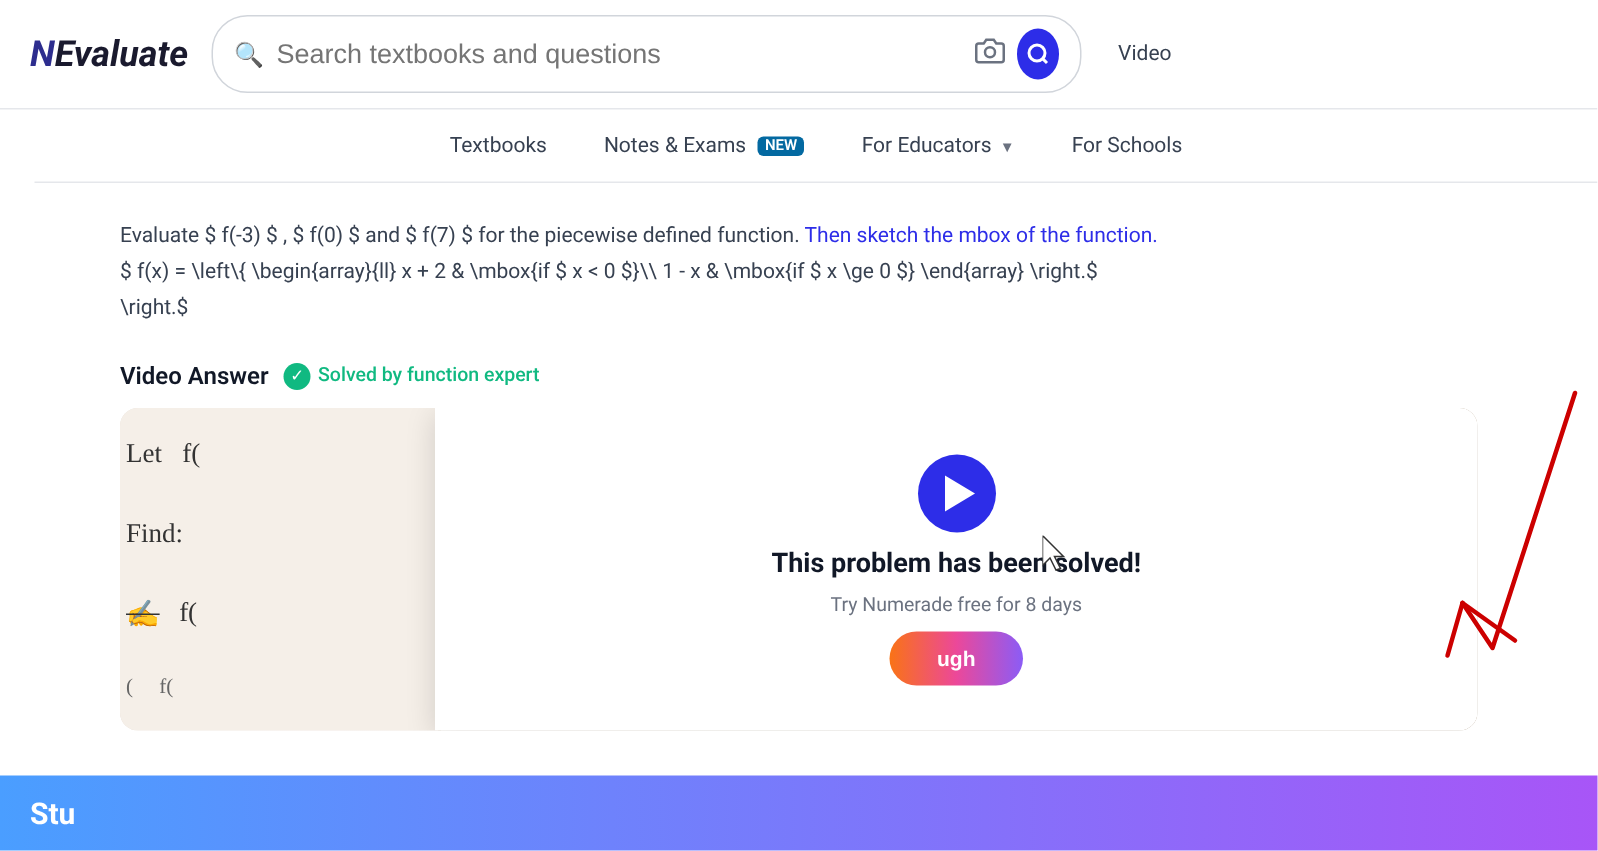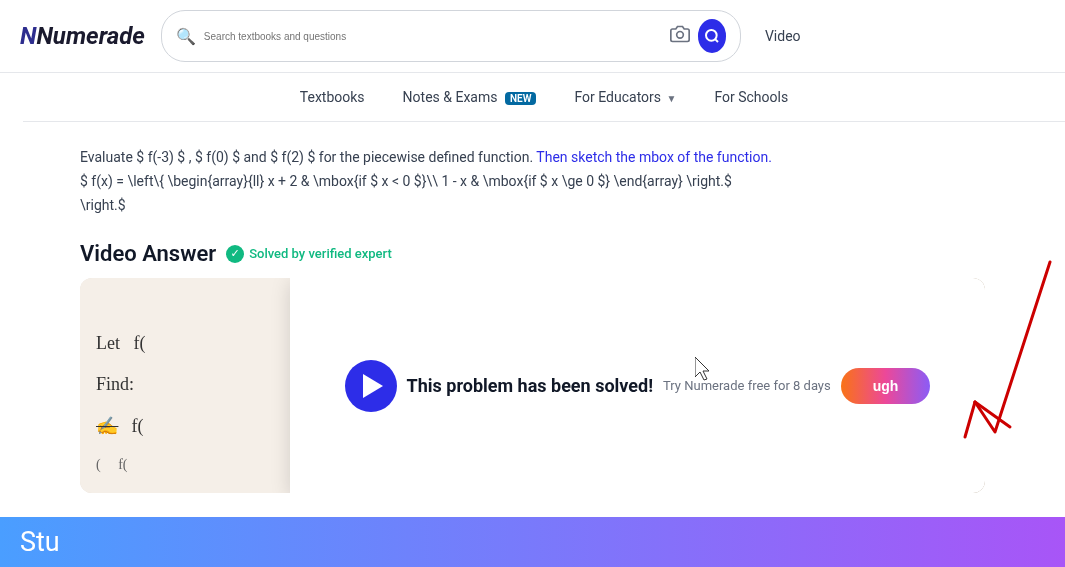--- a/index.html
+++ b/index.html
@@ -3,71 +3,71 @@
   <meta charset="utf-8">
   <style>
     * { margin: 0; padding: 0; box-sizing: border-box; }
     body { font-family: -apple-system, BlinkMacSystemFont, 'Segoe UI', Roboto, sans-serif; background: #fff; width: 1065px; height: 567px; overflow: hidden; }
 
     
     .header { display: flex; align-items: center; padding: 10px 20px; border-bottom: 1px solid #e5e7eb; gap: 16px; }
     .logo { font-size: 24px; font-weight: 700; color: #1a1a2e; font-style: italic; white-space: nowrap; }
     .logo span { color: #2d2d8e; }
     .search-bar { display: flex; align-items: center; flex: 1; border: 1.5px solid #d1d5db; border-radius: 24px; padding: 8px 14px; gap: 8px; max-width: 580px; }
-    .search-bar input { border: none; outline: none; font-size: 10px; color: #6b7280; width: 100%; background: transparent; }
+    .search-bar input { border: none; outline: none; font-size: 18px; color: #6b7280; width: 100%; background: transparent; }
     .search-icon-wrap { color: #9ca3af; font-size: 16px; }
     .camera-icon-wrap { color: #6b7280; margin-left: auto; cursor: pointer; font-size: 16px; }
     .search-btn { background: #2d2de8; border: none; border-radius: 50%; width: 34px; height: 34px; display: flex; align-items: center; justify-content: center; cursor: pointer; color: white; font-size: 16px; }
     .login-btn { font-size: 14px; color: #374151; cursor: pointer; white-space: nowrap; margin-left: 8px; }
 
     
     .nav { display: flex; align-items: center; justify-content: center; padding: 10px 20px; gap: 2px; border-bottom: 1px solid #e5e7eb; margin-left: 23px; }
     .nav-item { font-size: 14px; color: #374151; padding: 6px 18px; cursor: pointer; white-space: nowrap; border-radius: 20px; }
     .nav-item.active { background: #ede9fe; color: #4f46e5; font-weight: 500; }
     .nav-badge { background: #0369a1; color: white; font-size: 10px; font-weight: 600; border-radius: 4px; padding: 1px 5px; margin-left: 4px; vertical-align: middle; }
     .nav-item .arrow { font-size: 10px; margin-left: 2px; color: #6b7280; }
 
     
     .main { padding: 24px 80px; position: relative; }
     .problem-text { font-size: 14px; color: #374151; line-height: 1.7; max-width: 820px; }
     .problem-text .highlight { color: #2d2de8; }
     .video-answer-section { margin-top: 24px; }
     .video-answer-header { display: flex; align-items: center; gap: 10px; margin-bottom: 12px; }
-    .video-answer-title { font-size: 22px; font-weight: 600; color: #111827; }
+    .video-answer-title { font-size: 16px; font-weight: 600; color: #111827; }
     .verified-badge { display: flex; align-items: center; gap: 5px; font-size: 13px; color: #10b981; font-weight: 500; }
     .verified-check { width: 18px; height: 18px; border-radius: 50%; background: #10b981; color: white; display: flex; align-items: center; justify-content: center; font-size: 11px; }
 
     
     .video-container { position: relative; width: 100%; border-radius: 12px; overflow: hidden; height: 215px; }
     .video-bg { width: 100%; height: 100%; background: linear-gradient(135deg, #e8e0d8 0%, #d4c8b8 100%); position: relative; display: flex; align-items: center; justify-content: center; }
-    .handwritten-bg { position: absolute; top: 0; left: 0; width: 214px; height: 100%; background: #f5efe8; border-right: 2px solid #e0d8cc; display: flex; flex-direction: column; justify-content: flex-end; padding: 20px 16px; gap: 20px; }
+    .handwritten-bg { position: absolute; top: 0; left: 0; width: 214px; height: 100%; background: #f5efe8; border-right: 2px solid #e0d8cc; display: flex; flex-direction: column; justify-content: space-between; padding: 20px 4px; gap: 20px; }
     .hw-line { font-family: 'Comic Sans MS', cursive; font-size: 18px; color: #333; }
 
     
-    .overlay-card { position: absolute; right: 0; top: 0; width: calc(100% - 210px); height: 100%; background: white; border-radius: 0 12px 12px 0; display: flex; flex-direction: row; align-items: center; justify-content: center; gap: 10px; box-shadow: 0 4px 20px rgba(0,0,0,0.15); }
+    .overlay-card { position: absolute; right: 0; top: 0; width: calc(100% - 210px); height: 100%; background: white; border-radius: 0 12px 12px 0; display: flex; flex-direction: column; align-items: center; justify-content: center; gap: 10px; box-shadow: 0 4px 20px rgba(0,0,0,0.15); }
     .play-btn { width: 52px; height: 52px; border-radius: 50%; background: #2d2de8; display: flex; align-items: center; justify-content: center; cursor: pointer; }
     .play-icon { width: 0; height: 0; border-top: 12px solid transparent; border-bottom: 12px solid transparent; border-left: 20px solid white; margin-left: 4px; }
     .solved-title { font-size: 18px; font-weight: 700; color: #111827; }
     .solved-subtitle { font-size: 13px; color: #6b7280; }
     .cta-btn { background: linear-gradient(90deg, #f97316, #ec4899, #8b5cf6); color: white; border: none; border-radius: 24px; padding: 10px 32px; font-size: 14px; font-weight: 600; cursor: pointer; }
 
     
     .red-arrow { position: absolute; top: 130px; right: 10px; pointer-events: none; }
 
     
     .bottom-bar { position: absolute; bottom: 0; left: 0; width: 100%; height: 50px; background: linear-gradient(90deg, #4a9eff, #a855f7); display: flex; align-items: center; padding: 0 20px; }
-    .bottom-text { font-size: 27px; font-weight: 400; color: white; }
+    .bottom-text { font-size: 20px; font-weight: 700; color: white; }
 
     .cursor { position: absolute; top: 235px; left: 695px; pointer-events: none; z-index: 100; }
   </style>
 </head>
 <body>
 
 <div class="header">
-  <div class="logo"><span>N</span><span style="color:#1a1a2e;">Numerade</span></div>
+  <div class="logo"><span>N</span><span style="color:#1a1a2e;">Evaluate</span></div>
   <div class="search-bar">
     <span class="search-icon-wrap">🔍</span>
     <input type="text" placeholder="Search textbooks and questions" style="">
     <span class="camera-icon-wrap">
       <svg width="20" height="20" viewBox="0 0 24 24" fill="none" stroke="currentColor" stroke-width="2">
         <path d="M23 19a2 2 0 0 1-2 2H3a2 2 0 0 1-2-2V8a2 2 0 0 1 2-2h4l2-3h6l2 3h4a2 2 0 0 1 2 2z"></path>
         <circle cx="12" cy="13" r="4"></circle>
       </svg>
     </span>
     <button class="search-btn">
@@ -88,33 +88,33 @@
   </div>
   <div class="nav-item">
     <span>For Educators</span>
     <span class="arrow">▼</span>
   </div>
   <div class="nav-item">For Schools</div>
 </nav>
 
 <div class="main">
   <div class="problem-text">
-    <span>Evaluate $ f(-3) $ , $ f(0) $ and $ f(2) $ for the piecewise defined function.</span><span class="highlight"> Then sketch the mbox of the function.</span>
+    <span>Evaluate $ f(-3) $ , $ f(0) $ and $ f(7) $ for the piecewise defined function.</span><span class="highlight"> Then sketch the mbox of the function.</span>
     <br>
     <span>$ f(x) = \left\{ \begin{array}{ll} x + 2 &amp; \mbox{if $ x &lt; 0 $}\\ 1 - x &amp; \mbox{if $ x \ge 0 $} \end{array} \right.$</span>
     <br>
     <span>\right.$</span>
   </div>
 
   <div class="video-answer-section">
     <div class="video-answer-header">
       <span class="video-answer-title">Video Answer</span>
       <div class="verified-badge">
         <div class="verified-check">✓</div>
-        <span>Solved by verified expert</span>
+        <span>Solved by function expert</span>
       </div>
     </div>
 
     <div class="video-container">
       <div class="video-bg">
 
         <div class="handwritten-bg">
           <div class="hw-line">Let &nbsp; f(</div>
           <div class="hw-line">Find:</div>
           <div class="hw-line" style="display:flex;align-items:center;gap:4px;">

